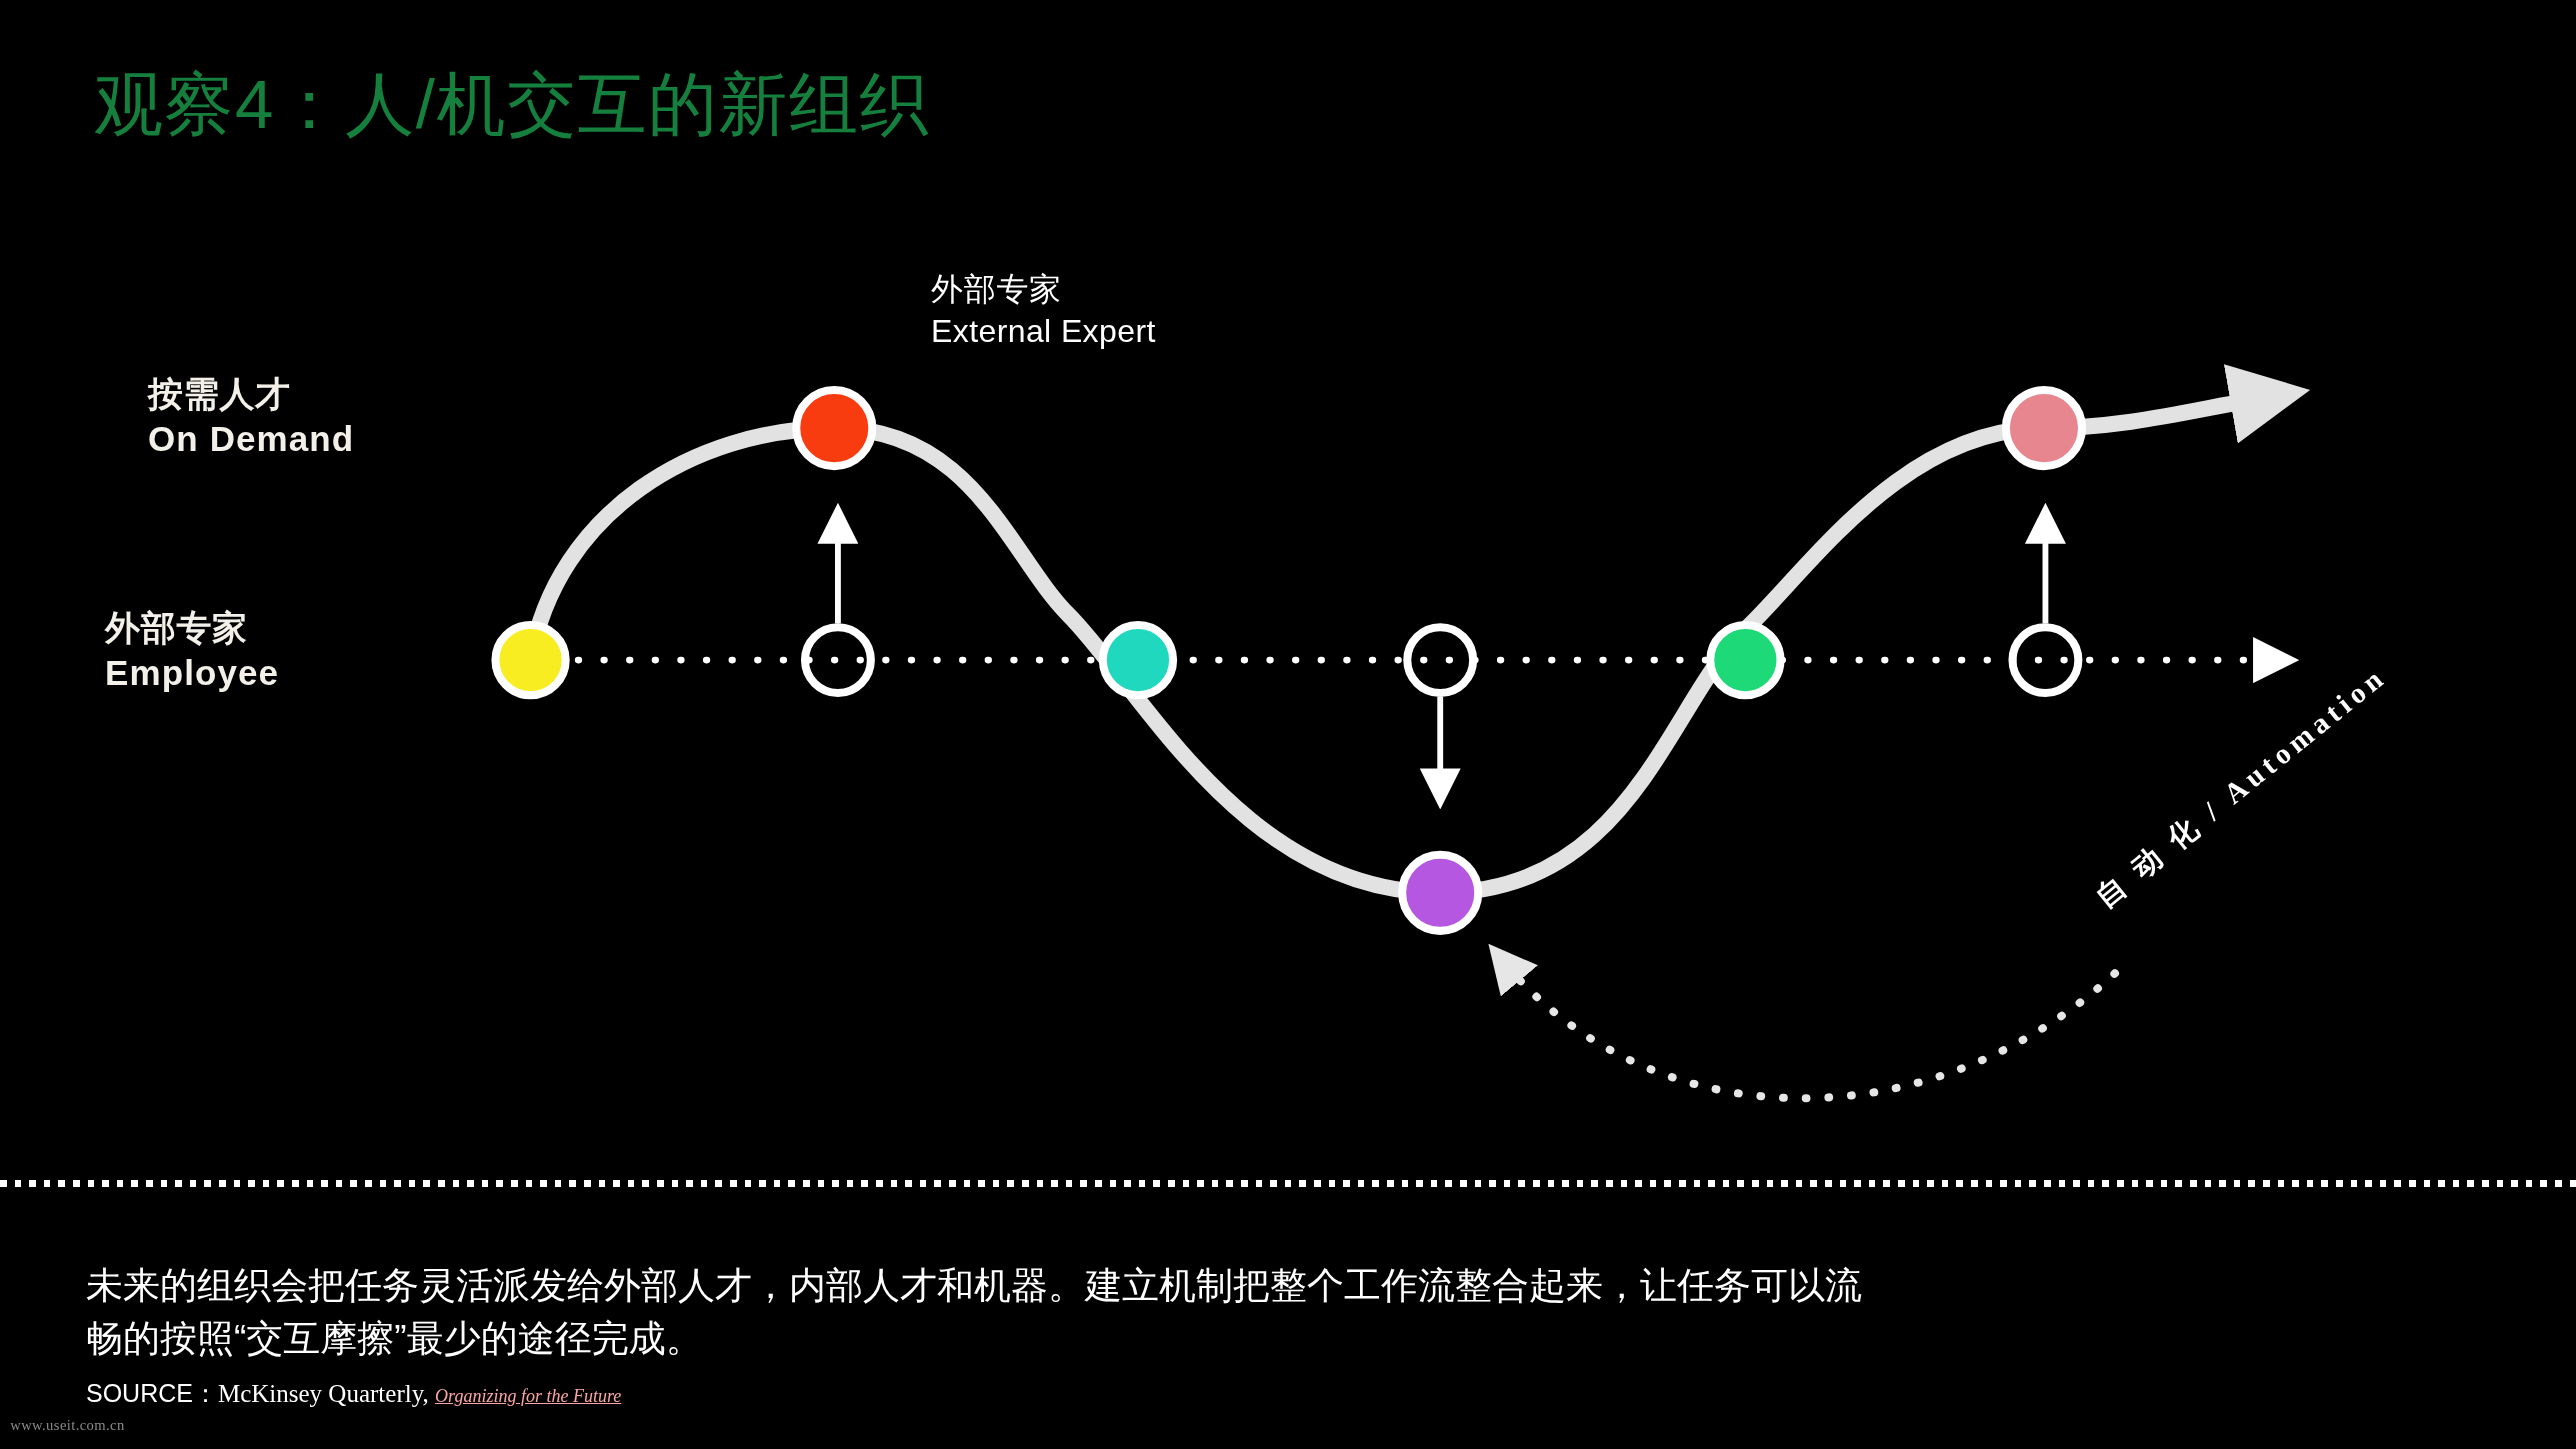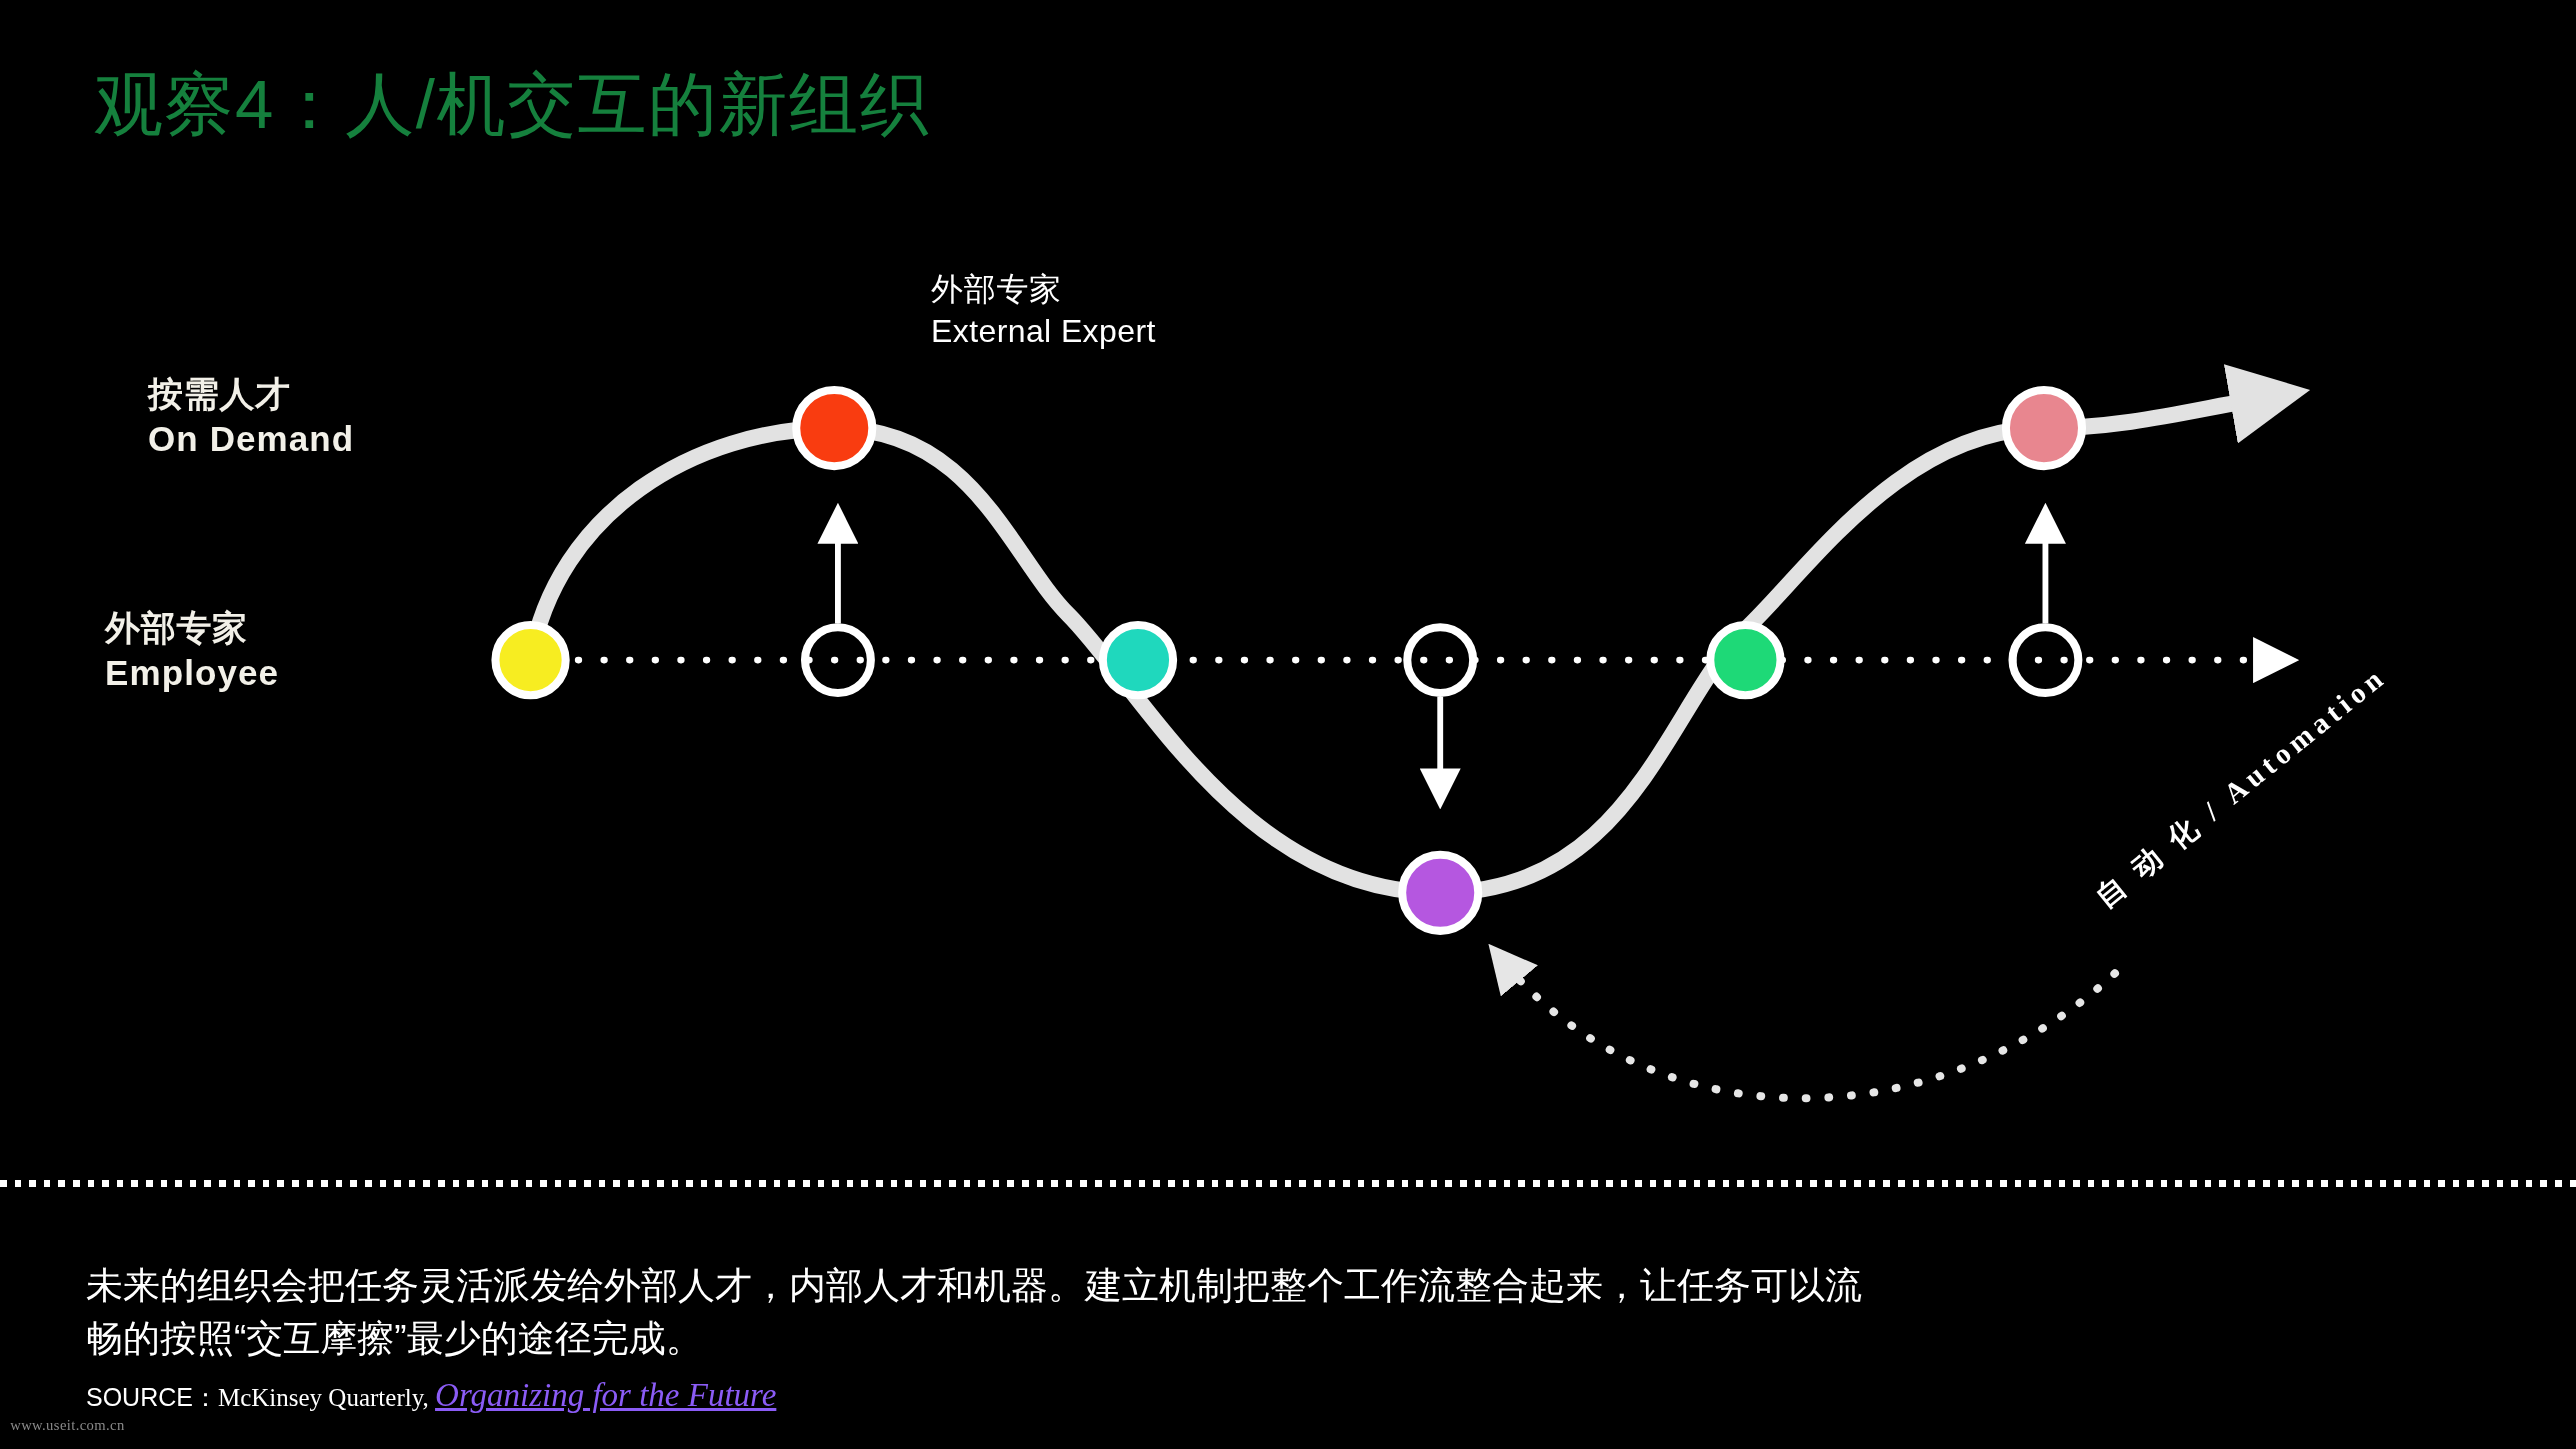--- a/index.html
+++ b/index.html
@@ -117,23 +117,23 @@
     color: #ffffff;
     white-space: nowrap;
   }
   #source-line .src-label {
     font-family: "Liberation Sans", "DejaVu Sans", sans-serif;
     font-size: 25px;
   }
   #source-line .src-pub { font-size: 25px; text-align: right; }
   #source-line .src-link {
     font-style: italic;
-    color: #8b5cf6;
+    color: #fca5a5;
     text-decoration: underline;
-    font-size: 33px;
+    font-size: 18px;
   }
 
   #watermark {
     position: absolute;
     left: 10.2px;
     top: 1417px;
     font-family: "Liberation Serif", "DejaVu Serif", serif;
     font-size: 14.6px;
     color: #8a8a8a;
     letter-spacing: 0.4px;

